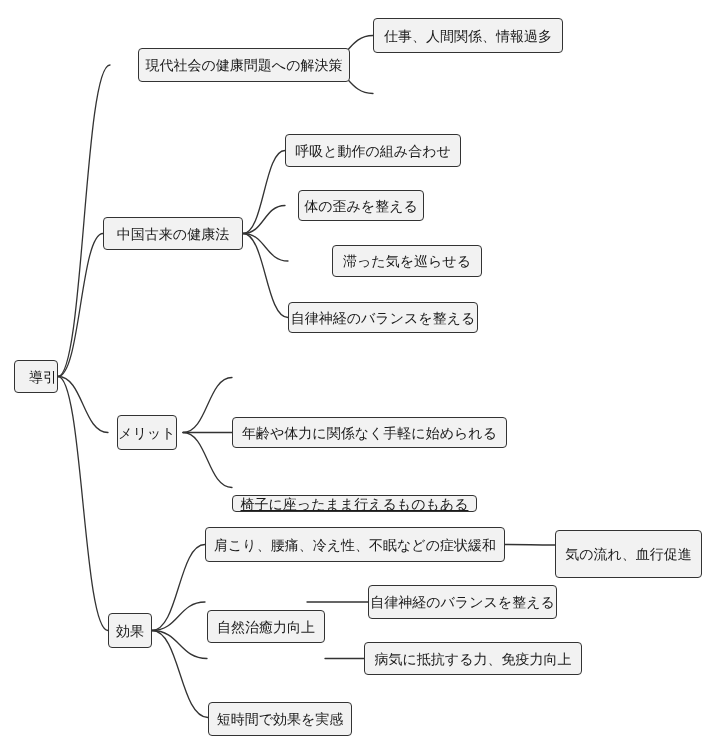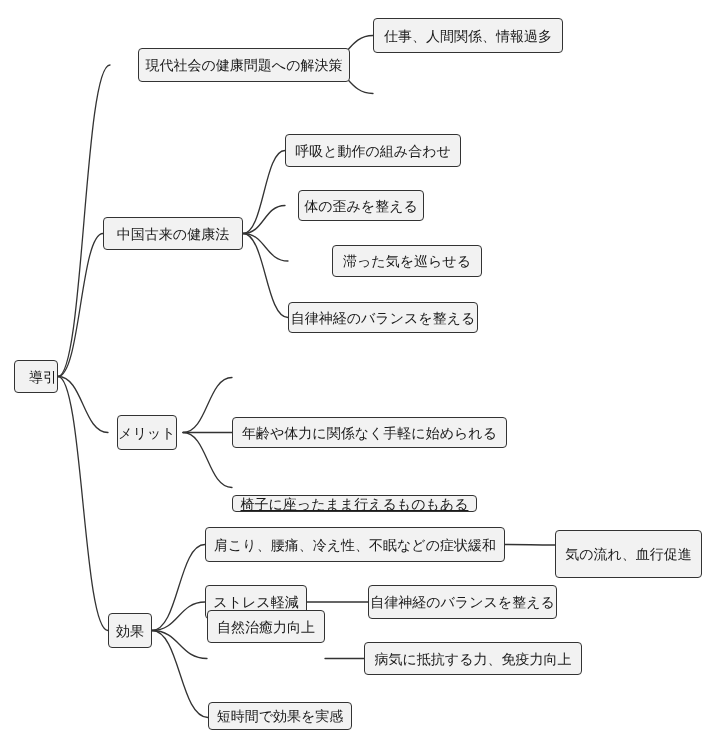--- a/index.html
+++ b/index.html
@@ -113,28 +113,25 @@
 
   <div class="node" style="left:108px; top:613px; width:44px; height:35px;">
     <span>効果</span>
   </div>
   <div class="node" style="left:205px; top:527px; width:300px; height:35px;">
     <span>肩こり、腰痛、冷え性、不眠などの症状緩和</span>
   </div>
   <div class="node" style="left:555px; top:530px; width:147px; height:48px;">
     <span>気の流れ、血行促進</span>
   </div>
-  <div class="node" style="left:205px; top:585px; width:102px; height:34px;">
-    <span>ストレス軽減</span>
-  </div>
   <div class="node" style="left:368px; top:585px; width:189px; height:34px;">
     <span>自律神経のバランスを整える</span>
   </div>
   <div class="node" style="left:207px; top:610px; width:118px; height:33px;">
     <span>自然治癒力向上</span>
   </div>
   <div class="node" style="left:364px; top:642px; width:218px; height:33px;justify-content:center;">
     <span>病気に抵抗する力、免疫力向上</span>
   </div>
-  <div class="node" style="left:208px; top:702px; width:144px; height:28px;">
+  <div class="node" style="left:208px; top:702px; width:144px; height:34px;">
     <span>短時間で効果を実感</span>
   </div>
 </div>
 
 </body></html>

